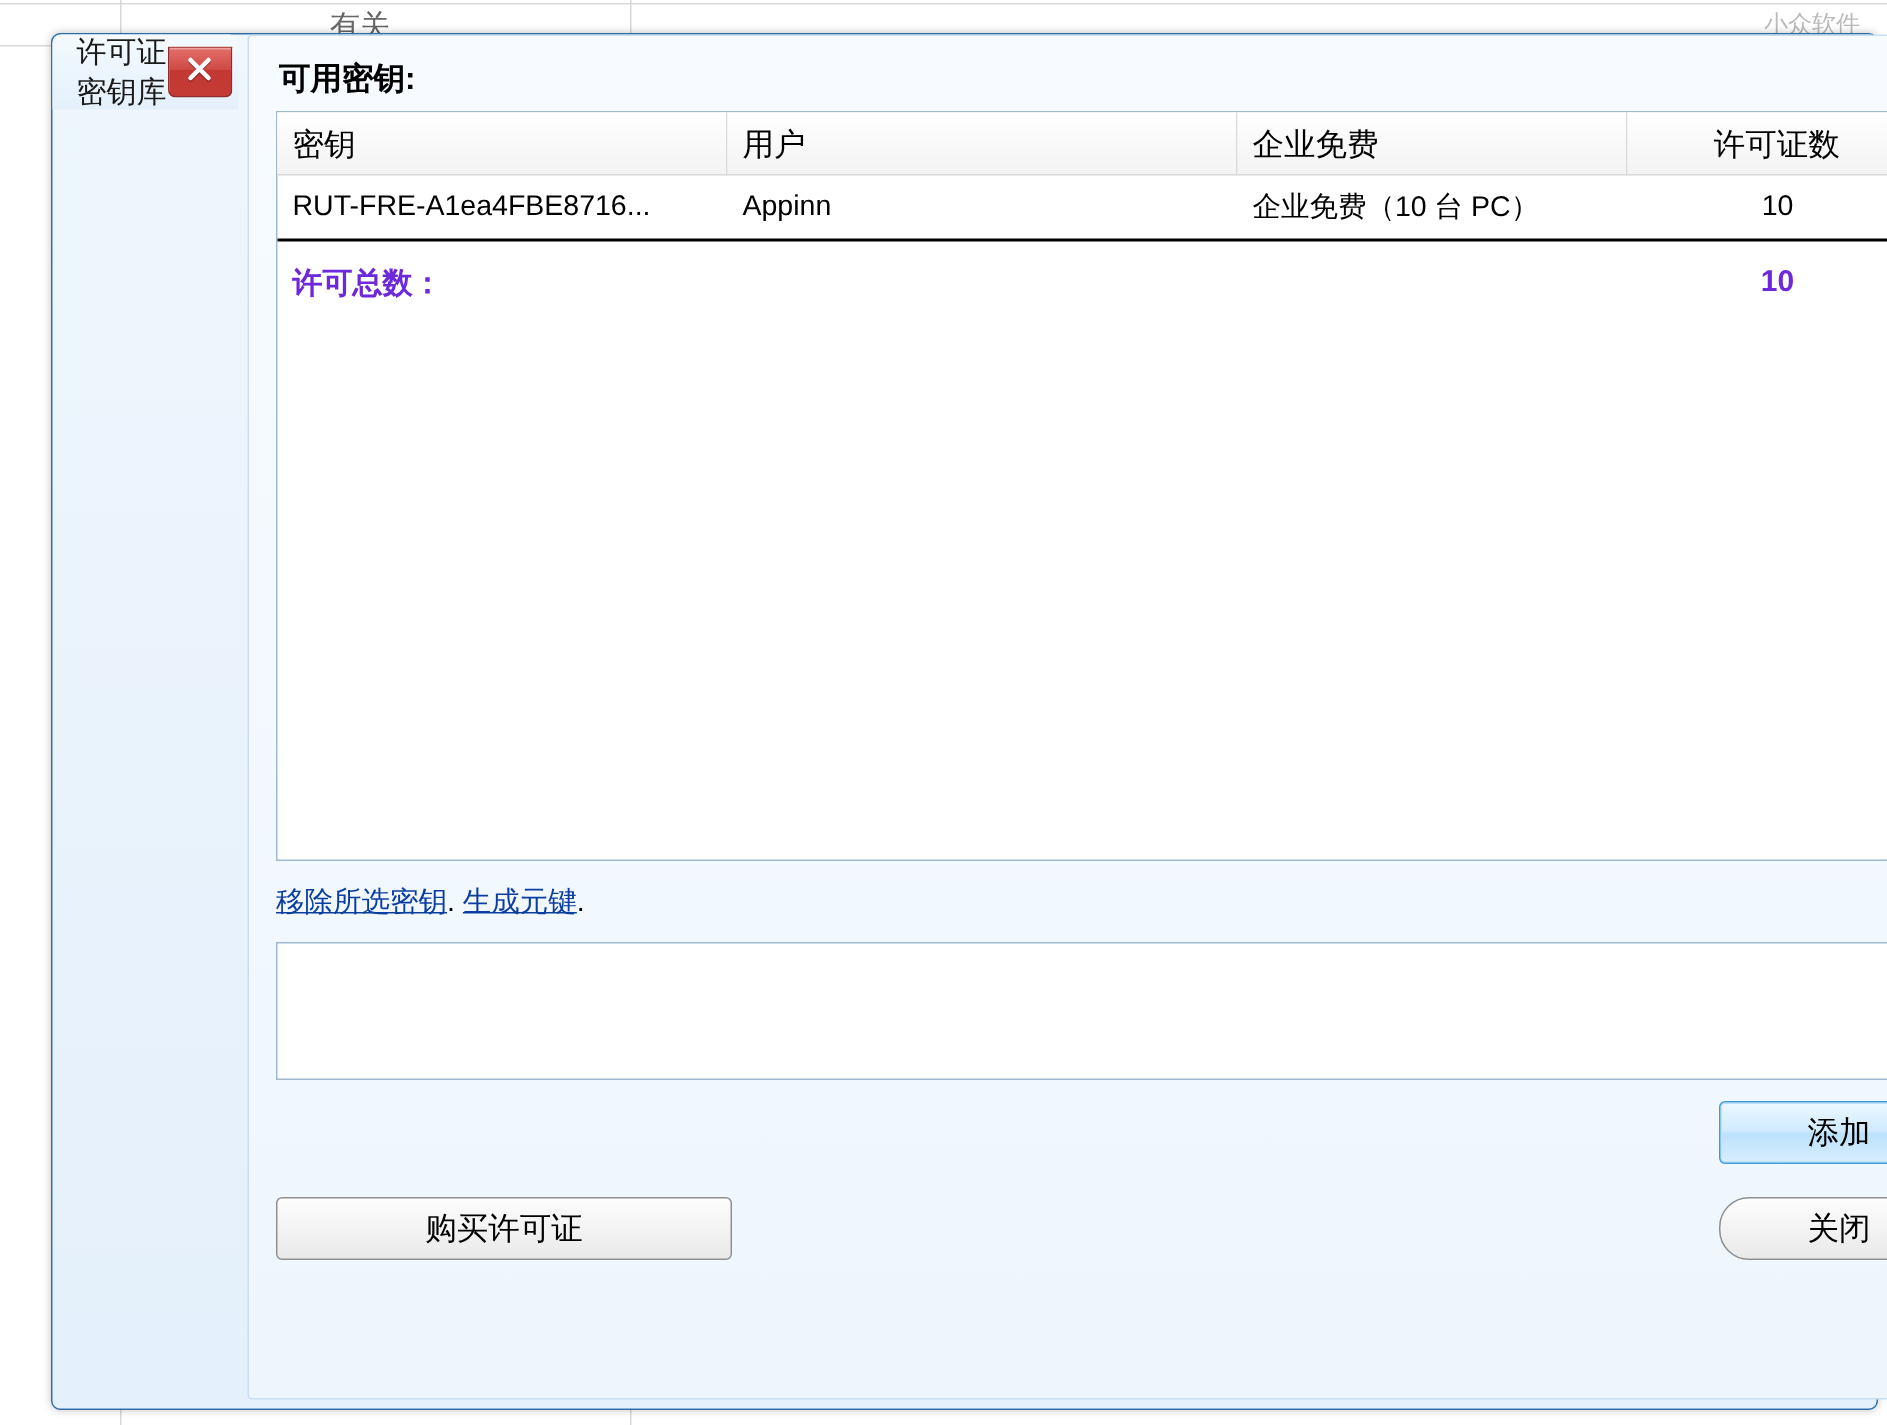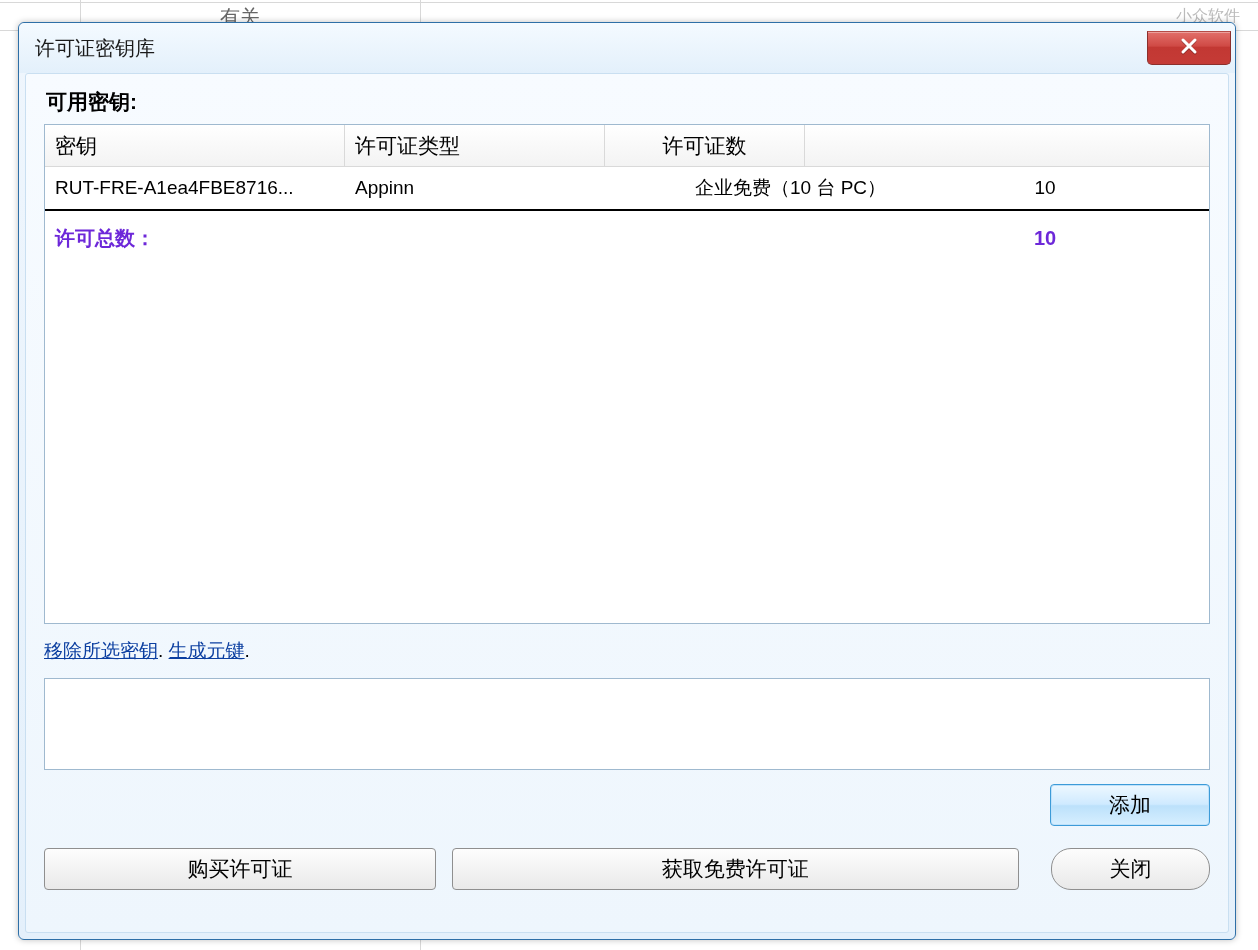--- a/index.html
+++ b/index.html
@@ -26,28 +26,28 @@
   }
   .bg-text {
     position: absolute;
     color: #666;
     font-size: 20px;
   }
 
   
   .dialog {
     position: absolute;
-    left: 18px; top: 22px;
+    left: 34px; top: 22px;
     width: 1218px; height: 918px;
     border: 1px solid #2e6fa7;
     border-radius: 6px;
     background: linear-gradient(to bottom, #eff6fd 0%, #e4f0fb 100%);
     box-shadow: 0 0 6px rgba(0,0,0,0.25);
     display: flex;
-    flex-direction: column;
+    flex-direction: row;
   }
   .titlebar {
     height: 50px;
     display: flex;
     align-items: center;
     justify-content: space-between;
     padding: 0 0 0 16px;
     border-top-left-radius: 6px;
     border-top-right-radius: 6px;
     background: linear-gradient(to bottom, #f4faff 0%, #e3f0fb 100%);
@@ -191,21 +191,21 @@
     border-radius: 4px;
     background: linear-gradient(to bottom, #fdfdfd 0%, #e9e9e9 100%);
     font-size: 21px;
     color: #000;
     padding: 0 18px;
     display: inline-flex;
     align-items: center;
     justify-content: center;
     cursor: default;
   }
-  .btn-wide { width: 394px; }
+  .btn-wide { width: 304px; }
   .btn-wider{ width: 570px; }
   .btn-small{ width: 160px; border-radius: 20px; }
   .btn-add {
     width: 160px;
     border: 1px solid #3d9bd8;
     background: linear-gradient(to bottom, #eef8ff 0%, #cfeaff 48%, #bce1fb 52%, #d7efff 100%);
     box-shadow: 0 0 0 1px #bfe2fb inset;
   }
   .spacer-flex { flex: 1; }
 </style>
@@ -233,21 +233,22 @@
     </div>
   </div>
 
   <div class="client">
 
     <div class="section-label">可用密钥:</div>
 
     <div class="keys-box">
       <div class="keys-header">
         <div class="col col-key">密钥</div>
-        <div class="col col-type">许可证类型</div>
+        <div class="col col-user">用户</div>
+        <div class="col col-type">企业免费</div>
         <div class="col col-count">许可证数</div>
         <div class="col col-spacer"></div>
       </div>
 
       <div class="keys-row">
         <div class="cell cell-key">RUT-FRE-A1ea4FBE8716...</div>
         <div class="cell cell-user">Appinn</div>
         <div class="cell cell-type">企业免费（10 台 PC）</div>
         <div class="cell cell-count">10</div>
       </div>
@@ -264,19 +265,18 @@
     </div>
 
     <div class="input-box"></div>
 
     <div class="add-row">
       <div class="btn btn-add">添加</div>
     </div>
 
     <div class="bottom-row">
       <div class="btn btn-wide">购买许可证</div>
-      <div class="btn btn-wider">获取免费许可证</div>
       <div class="spacer-flex"></div>
       <div class="btn btn-small">关闭</div>
     </div>
 
   </div>
 </div>
 
 </body></html>

